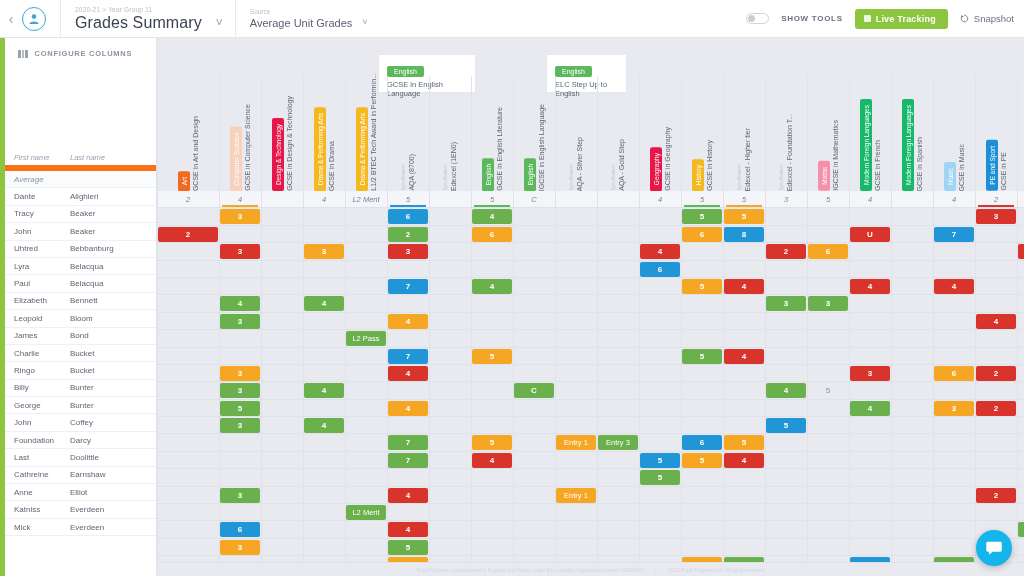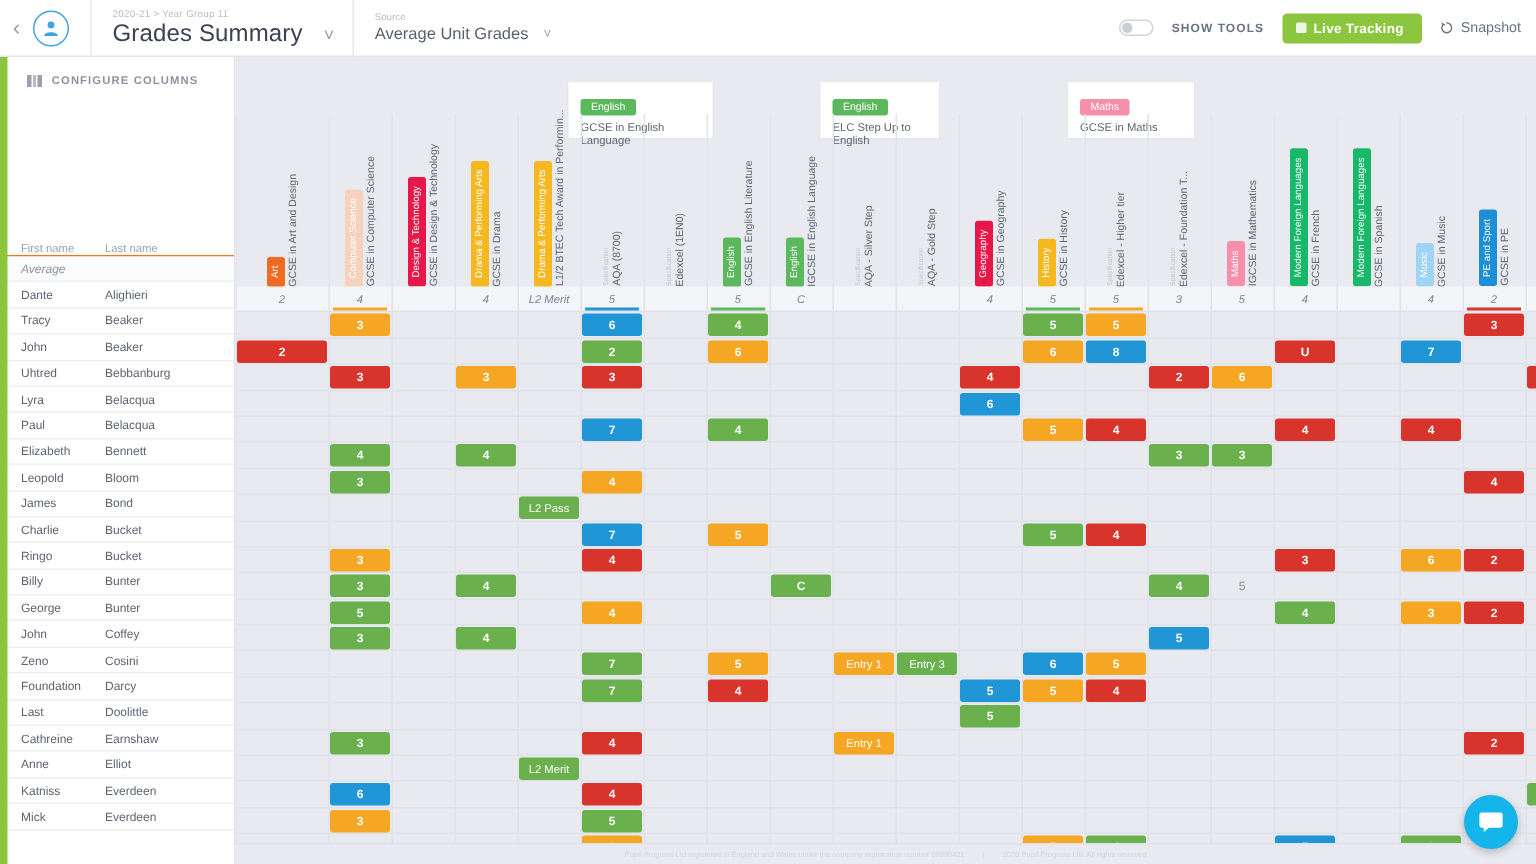--- a/index.html
+++ b/index.html
@@ -77,22 +77,22 @@
   }
   .cfg {
     height: 115px; display: flex; align-items: flex-start; padding: 11px 0 0 18px;
     gap: 7px; cursor: pointer;
   }
   .cfg-label { font-size: 7.5px; letter-spacing: .75px; color: #8c93a0; font-weight: 700; }
   .cols-icon { display: flex; gap: 1px; margin-top: .5px;}
   .cols-icon i { display:block; width: 2.5px; height: 8px; background: #9aa1ae; }
   .cols-icon i:nth-child(2){ height: 8px; background:#b6bcc6; }
   .name-head {
-    height: 18px; display: flex; align-items: flex-end;
-    font-size: 7.5px; color: #9aa1ae; border-bottom: 1px solid #f97316;
+    height: 18px; display: flex; align-items: flex-start;
+    font-size: 7.5px; color: #9aa1ae; border-bottom: 6px solid #f97316; font-style: italic;
   }
   .nm-first { width: 66px; padding-left: 14px; }
   .nm-last { padding-left: 4px; }
   .nrow {
     height: 17.4px; display: flex; align-items: center;
     font-size: 8px; color: #5d6472; border-bottom: 1px solid #eef0f4;
   }
   .nrow.avg { font-style: italic; color: #8b92a0; background: #fafbfc; }
   .nrow .c1 { width: 66px; padding-left: 14px; }
   .nrow .c2 { padding-left: 4px; }
@@ -285,24 +285,20 @@
         </div>
         <div class="nrow">
           <span class="c1">George</span>
           <span class="c2">Bunter</span>
         </div>
         <div class="nrow">
           <span class="c1">John</span>
           <span class="c2">Coffey</span>
         </div>
         <div class="nrow">
-          <span class="c1">Zeno</span>
-          <span class="c2">Cosini</span>
-        </div>
-        <div class="nrow">
           <span class="c1">Foundation</span>
           <span class="c2">Darcy</span>
         </div>
         <div class="nrow">
           <span class="c1">Last</span>
           <span class="c2">Doolittle</span>
         </div>
         <div class="nrow">
           <span class="c1">Cathreine</span>
           <span class="c2">Earnshaw</span>
@@ -319,21 +315,20 @@
           <span class="c1">Mick</span>
           <span class="c2">Everdeen</span>
         </div>
       </div>
   </div>
 
   <div class="grid">
     <div class="grouprow" id="group-row">
         <div class="group" style="left: 221px; width: 98px;"><span class="gtag" style="background:#5cb85c">English</span><div class="gname">GCSE in English Language</div></div>
         <div class="group" style="left: 389px; width: 81px;"><span class="gtag" style="background:#5cb85c">English</span><div class="gname">ELC Step Up to English</div></div>
-        <div class="group" style="left: 554px; width: 86px;"><span class="gtag" style="background:#f88fa8">Maths</span><div class="gname">GCSE in Maths</div></div>
       </div>
     <div class="colhead" id="col-head">
         <div class="vcol" style="left: 0px; width: 62px;">
           <div class="vstack">
             <span class="vname">GCSE in Art and Design</span>
             <span class="vtag" style="background:#f26a21">Art</span>
           </div>
         </div>
         <div class="vcol" style="left: 62px; width: 42px;">
           <div class="vstack">

